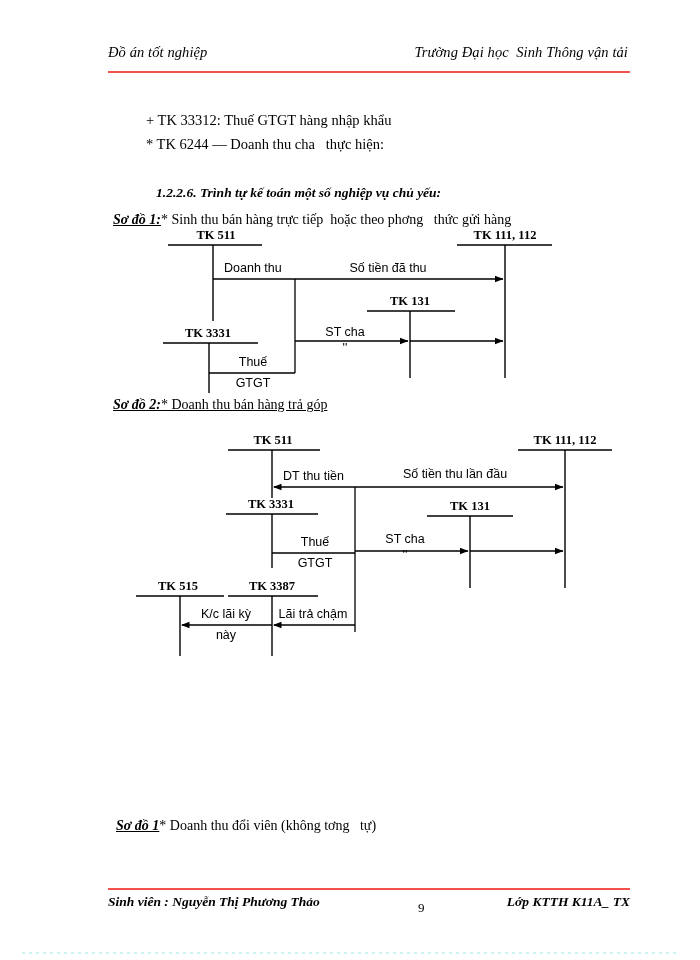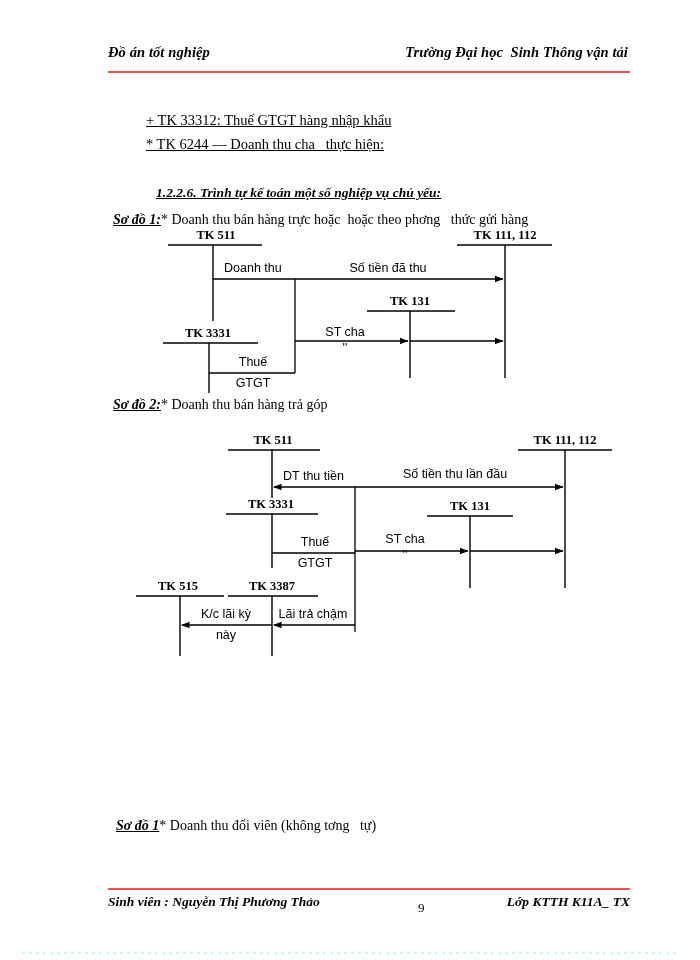--- a/index.html
+++ b/index.html
@@ -26,21 +26,21 @@
     position: absolute;
     left: 108px;
     top: 44px;
     width: 522px;
     height: 40px;
   }
   .header-row {
     display: flex;
     justify-content: space-between;
     align-items: baseline;
-    font-weight: bold;
+    font-weight: normal;
     font-style: italic;
     font-size: 14.5px;
     letter-spacing: 0.1px;
   }
   .header-left { white-space: pre; }
   .header-right { white-space: pre; padding-right: 2px; }
   .header-rule {
     position: absolute;
     left: 0;
     top: 27px;
@@ -95,21 +95,20 @@
     height: 2px;
     background-image: repeating-linear-gradient(to right, #ccf4f2 0 3px, transparent 3px 7px);
   }
 
   
   .txt {
     position: absolute;
     white-space: pre;
     font-size: 14.5px;
     line-height: 1.2;
-    text-decoration: underline;
   }
   .txt-bullet-1 { left: 146px; top: 112px; }
   .txt-bullet-2 { left: 146px; top: 136px; }
 
   .txt-heading {
     left: 113px;
     top: 185px;
     font-style: italic;
     font-weight: bold;
     font-size: 13.5px;
@@ -121,21 +120,21 @@
     white-space: pre;
     font-size: 14px;
   }
   .caption-tag {
     font-style: italic;
     font-weight: bold;
     text-decoration: underline;
     text-align: center;
   }
   .cap1 { left: 113px; top: 212px; }
-  .cap2 { left: 113px; top: 397px; }
+  .cap2 { left: 113px; top: 397px; text-decoration: underline; }
   .cap3 { left: 116px; top: 818px; }
 
   
   .diagram {
     position: absolute;
     left: 0;
   }
   #diagram-1 { top: 228px; }
   #diagram-2 { top: 428px; }
 
@@ -160,21 +159,21 @@
       <span class="header-left">Đồ án tốt nghiệp</span>
       <span class="header-right">Trường Đại học  Sinh Thông vận tải</span>
     </div>
     <div class="header-rule"></div>
   </div>
 
   <div class="txt txt-bullet-1">+ TK 33312: Thuế GTGT hàng nhập khẩu</div>
   <div class="txt txt-bullet-2">* TK 6244 — Doanh thu cha   thực hiện:</div>
   <div class="txt txt-heading">1.2.2.6. Trình tự kế toán một số nghiệp vụ chủ yếu:</div>
 
-  <div class="diagram-caption cap1"><span class="caption-tag">Sơ đồ 1:</span><span>* Doanh thu bán hàng trực hoặc  hoặc theo phơng   thức gửi hàng</span></div>
+  <div class="diagram-caption cap1"><span class="caption-tag">Sơ đồ 1:</span><span>* Sinh thu bán hàng trực tiếp  hoặc theo phơng   thức gửi hàng</span></div>
 
   <div class="diagram" id="diagram-1">
     <svg width="700" height="170" viewBox="0 0 700 170">
       <defs>
         <marker id="ar-r" markerWidth="9" markerHeight="9" refX="8" refY="4.5" orient="auto" markerUnits="userSpaceOnUse">
           <path d="M0,1.2 L8.5,4.5 L0,7.8 z" fill="#000"></path>
         </marker>
         <marker id="ar-l" markerWidth="9" markerHeight="9" refX="1" refY="4.5" orient="auto" markerUnits="userSpaceOnUse">
           <path d="M8.5,1.2 L0,4.5 L8.5,7.8 z" fill="#000"></path>
         </marker>

